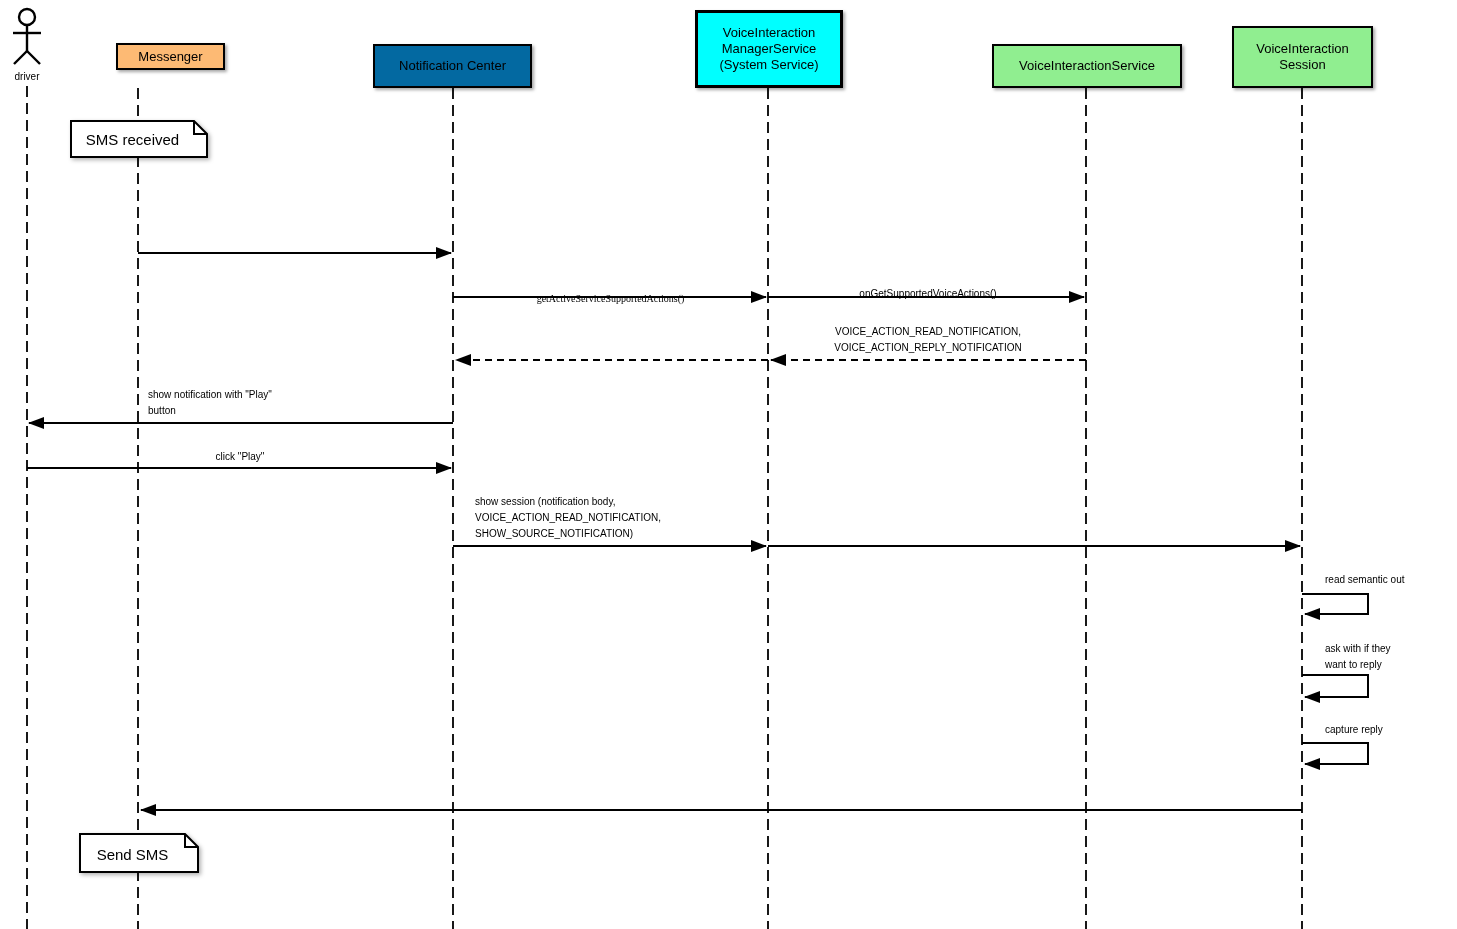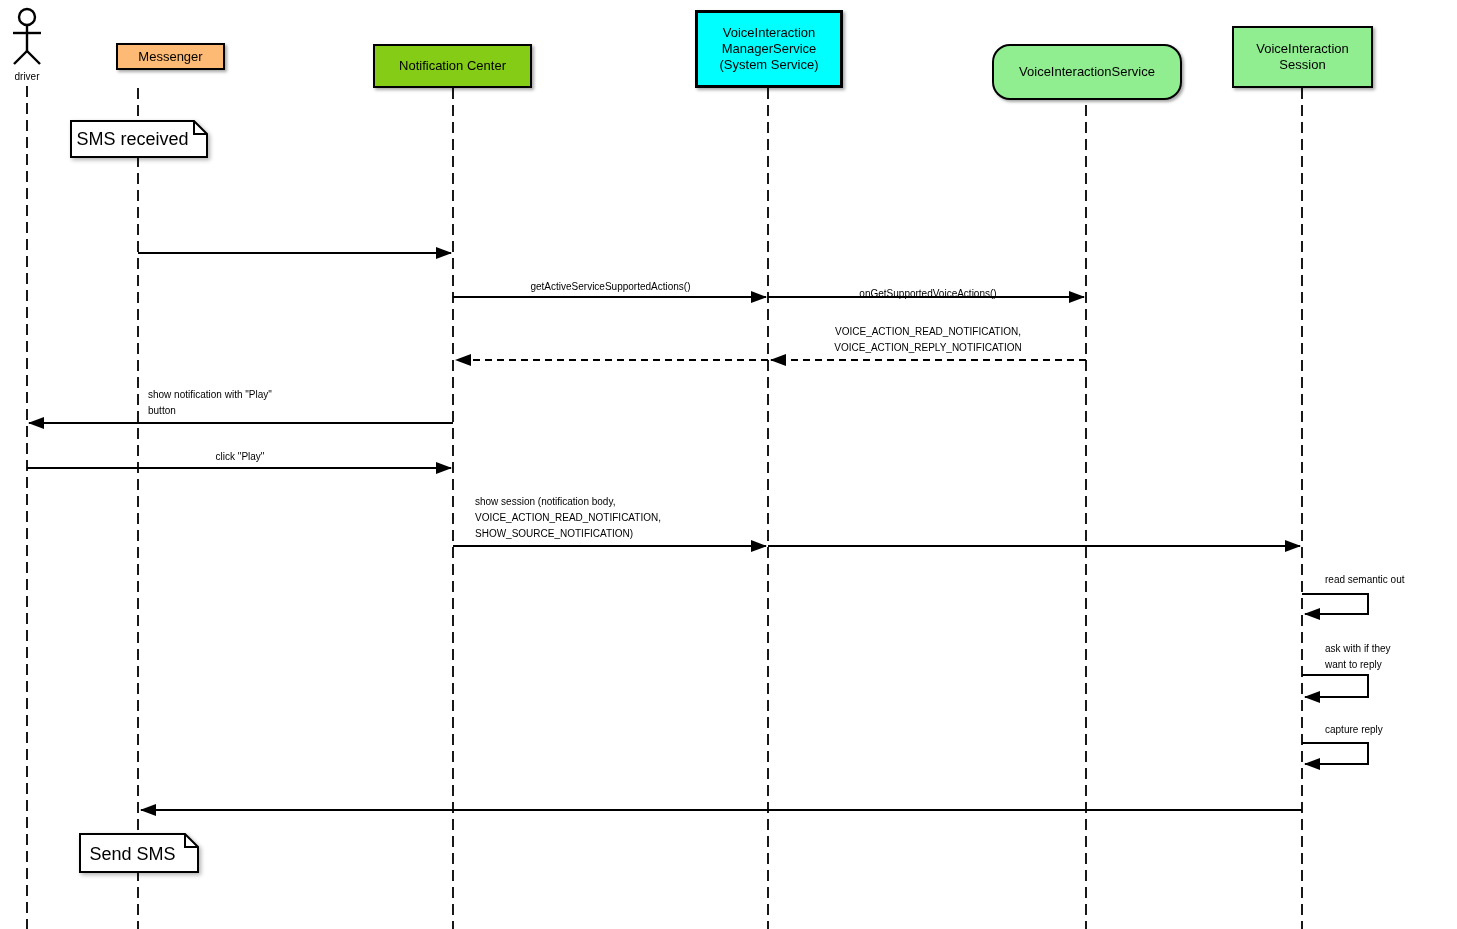--- a/index.html
+++ b/index.html
@@ -32,21 +32,21 @@
     font-size: 10px;
     line-height: 16px;
     white-space: pre-line;
   }
   .label.center { text-align: center; }
   .note-label {
     position: absolute;
     display: flex;
     align-items: center;
     justify-content: center;
-    font-size: 18px;
+    font-size: 15px;
   }
 </style>
 </head>
 <body>
 
 <div id="stage">
 
   <svg class="layer" width="1457" height="929" viewBox="0 0 1457 929">
     <defs>
       <marker id="arrowhead" viewBox="0 0 16 12" markerWidth="16" markerHeight="12" refX="15" refY="6" orient="auto" markerUnits="userSpaceOnUse">
@@ -95,42 +95,42 @@
       <path d="M1302,594 L1368,594 L1368,614 L1305,614" marker-end="url(#arrowhead)"></path>
       <path d="M1302,675 L1368,675 L1368,697 L1305,697" marker-end="url(#arrowhead)"></path>
       <path d="M1302,743 L1368,743 L1368,764 L1305,764" marker-end="url(#arrowhead)"></path>
       <line x1="1302" y1="810" x2="141" y2="810" marker-end="url(#arrowhead)"></line>
     </g>
   </svg>
 
   <div class="participant" style="left: 84px; top: 43px; width: 109px; height: 27px; background: #fdba74; margin-left: 32px;">
     <span>Messenger</span>
   </div>
-  <div class="participant" style="left: 373px; top: 44px; width: 159px; height: 44px; background: #84cc16;">
+  <div class="participant" style="left: 373px; top: 44px; width: 159px; height: 44px; background: #0369a1;">
     <span>Notification Center</span>
   </div>
   <div class="participant thick" style="left: 695px; top: 10px; width: 148px; height: 78px; background: rgb(0, 255, 255);">
     <span>VoiceInteraction
 ManagerService
 (System Service)</span>
   </div>
-  <div class="participant" style="left: 992px; top: 44px; width: 190px; height: 56px; background: rgb(144, 238, 144); border-radius: 18px;">
+  <div class="participant" style="left: 992px; top: 44px; width: 190px; height: 44px; background: rgb(144, 238, 144);">
     <span>VoiceInteractionService</span>
   </div>
   <div class="participant" style="left: 1232px; top: 26px; width: 141px; height: 62px; background: rgb(144, 238, 144);">
     <span>VoiceInteraction
 Session</span>
   </div>
 
   <div class="label center" style="left:1px; top:69px; width:52px;">driver</div>
 
   <div class="note-label" style="left:71px; top:121px; width:123px; height:36px;">SMS received</div>
   <div class="note-label" style="left:80px; top:834px; width:105px; height:40px;">Send SMS</div>
 
-  <div class="label center" style="left:455px; top:279px; width:311px;">getActiveServiceSupportedActions()</div>
+  <div class="label center" style="left:455px; top:291px; width:311px;font-family:Liberation Serif, serif;">getActiveServiceSupportedActions()</div>
   <div class="label center" style="left:770px; top:286px; width:316px;">onGetSupportedVoiceActions()</div>
   <div class="label center" style="left:770px; top:324px; width:316px;">VOICE_ACTION_READ_NOTIFICATION,
 VOICE_ACTION_REPLY_NOTIFICATION</div>
   <div class="label" style="left:148px; top:387px;">show notification with "Play"
 button</div>
   <div class="label center" style="left:27px; top:449px; width:426px;">click "Play"</div>
   <div class="label" style="left:475px; top:494px;">show session (notification body,
 VOICE_ACTION_READ_NOTIFICATION,
 SHOW_SOURCE_NOTIFICATION)</div>
   <div class="label" style="left:1325px; top:572px;">read semantic out</div>

